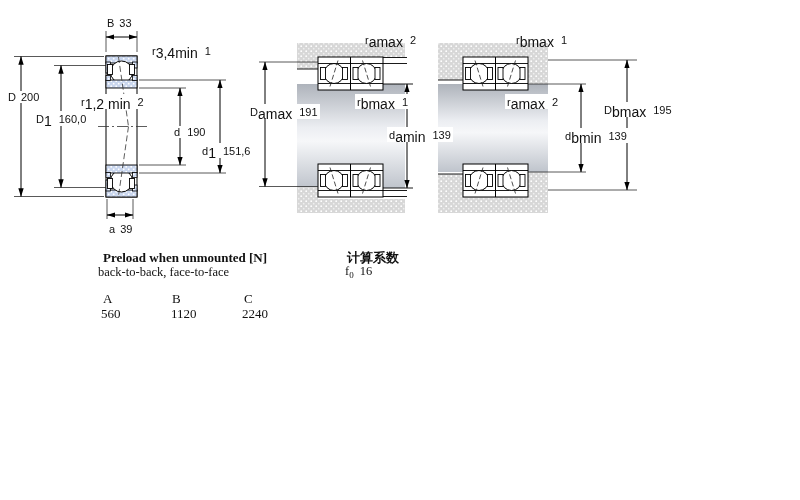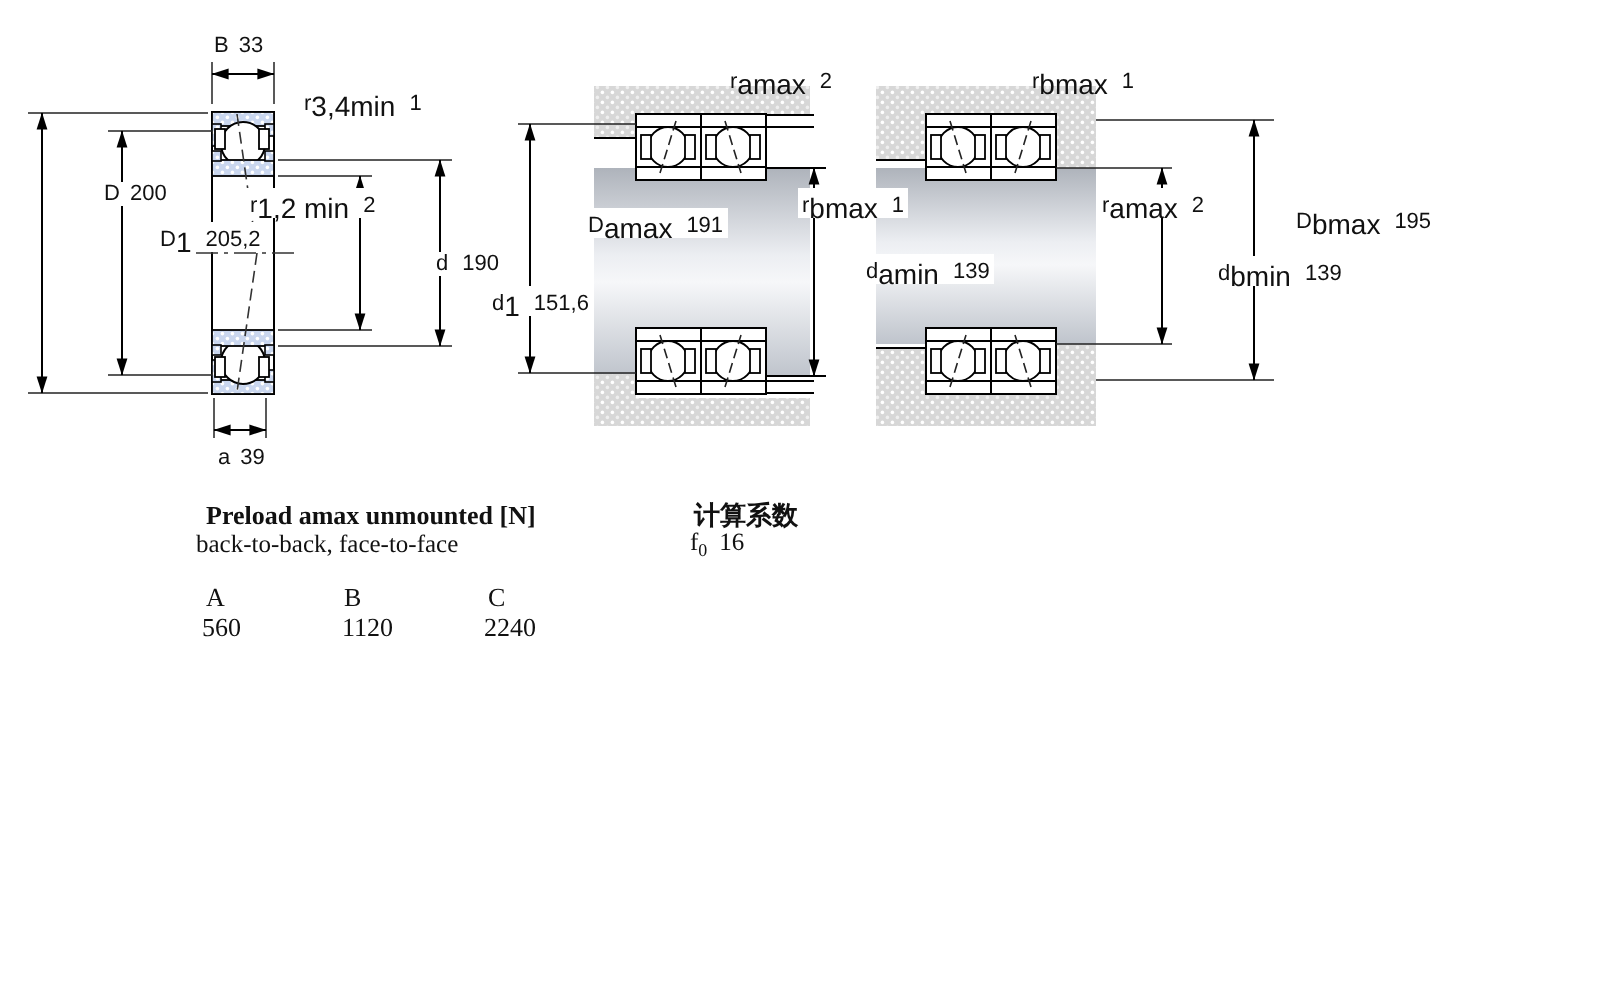--- a/index.html
+++ b/index.html
@@ -5,21 +5,21 @@
   html,body { margin:0; padding:0; background:#fff; }
   .canvas {
     position:relative; width:800px; height:500px; background:#ffffff;
     font-family:"Liberation Sans", sans-serif; color:#111; overflow:hidden;
   }
   svg { position:absolute; left:0; top:0; }
   .lbl { position:absolute; font-size:11px; line-height:1.1; white-space:nowrap; color:#111; }
   .lbl .sub { font-size:14px; position:relative; top:3px; letter-spacing:0; }
   .lbl .val { margin-left:7px; }
   .lbl .val2 { margin-left:5px;text-align:right; }
-  .bg { background:#ffffff; padding:0 2px;margin-left:44px; }
+  .bg { background:#ffffff; padding:0 2px; }
   .serif { font-family:"Liberation Serif", serif; font-size:13px; }
   .serif .sub { font-size:9px; position:relative; top:3px; }
   .serif .val { margin-left:6px; }
   .b { font-weight:bold; }
 </style>
 </head>
 <body>
 
 <div class="canvas">
 
@@ -169,21 +169,21 @@
   <div class="lbl" style="left:107px;top:17px">
     <span>B</span><span class="val2">33</span>
   </div>
   <div class="lbl" style="left:152px;top:43px">
     <span>r</span><span class="sub">3,4min</span><span class="val">1</span>
   </div>
   <div class="lbl bg" style="left:6px;top:91px">
     <span>D</span><span class="val2">200</span>
   </div>
   <div class="lbl bg" style="left:34px;top:111px">
-    <span>D</span><span class="sub">1</span><span class="val">205,2</span>
+    <span>D</span><span class="sub">1</span><span class="val">160,0</span>
   </div>
   <div class="lbl bg" style="left:79px;top:94px">
     <span>r</span><span class="sub">1,2 min</span><span class="val">2</span>
   </div>
   <div class="lbl bg" style="left:172px;top:126px">
     <span>d</span><span class="val">190</span>
   </div>
   <div class="lbl bg" style="left:200px;top:143px">
     <span>d</span><span class="sub">1</span><span class="val">151,6</span>
   </div>
@@ -210,21 +210,21 @@
   <div class="lbl bg" style="left:505px;top:94px">
     <span>r</span><span class="sub">amax</span><span class="val">2</span>
   </div>
   <div class="lbl bg" style="left:602px;top:102px">
     <span>D</span><span class="sub">bmax</span><span class="val">195</span>
   </div>
   <div class="lbl bg" style="left:563px;top:128px">
     <span>d</span><span class="sub">bmin</span><span class="val">139</span>
   </div>
 
-  <div class="lbl serif b" style="left:103px;top:251px">Preload amax unmounted [N]</div>
+  <div class="lbl serif b" style="left:103px;top:251px">Preload when unmounted [N]</div>
   <div class="lbl serif" style="left:98px;top:266px;font-size:12.5px">back-to-back, face-to-face</div>
 
   <div class="lbl serif b" style="left:347px;top:251px">计算系数</div>
   <div class="lbl serif" style="left:345px;top:265px;font-size:12.5px">
     <span>f</span><span class="sub">0</span><span class="val">16</span>
   </div>
 
   <div class="lbl serif" style="left:103px;top:292px">A</div>
   <div class="lbl serif" style="left:172px;top:292px">B</div>
   <div class="lbl serif" style="left:244px;top:292px">C</div>

